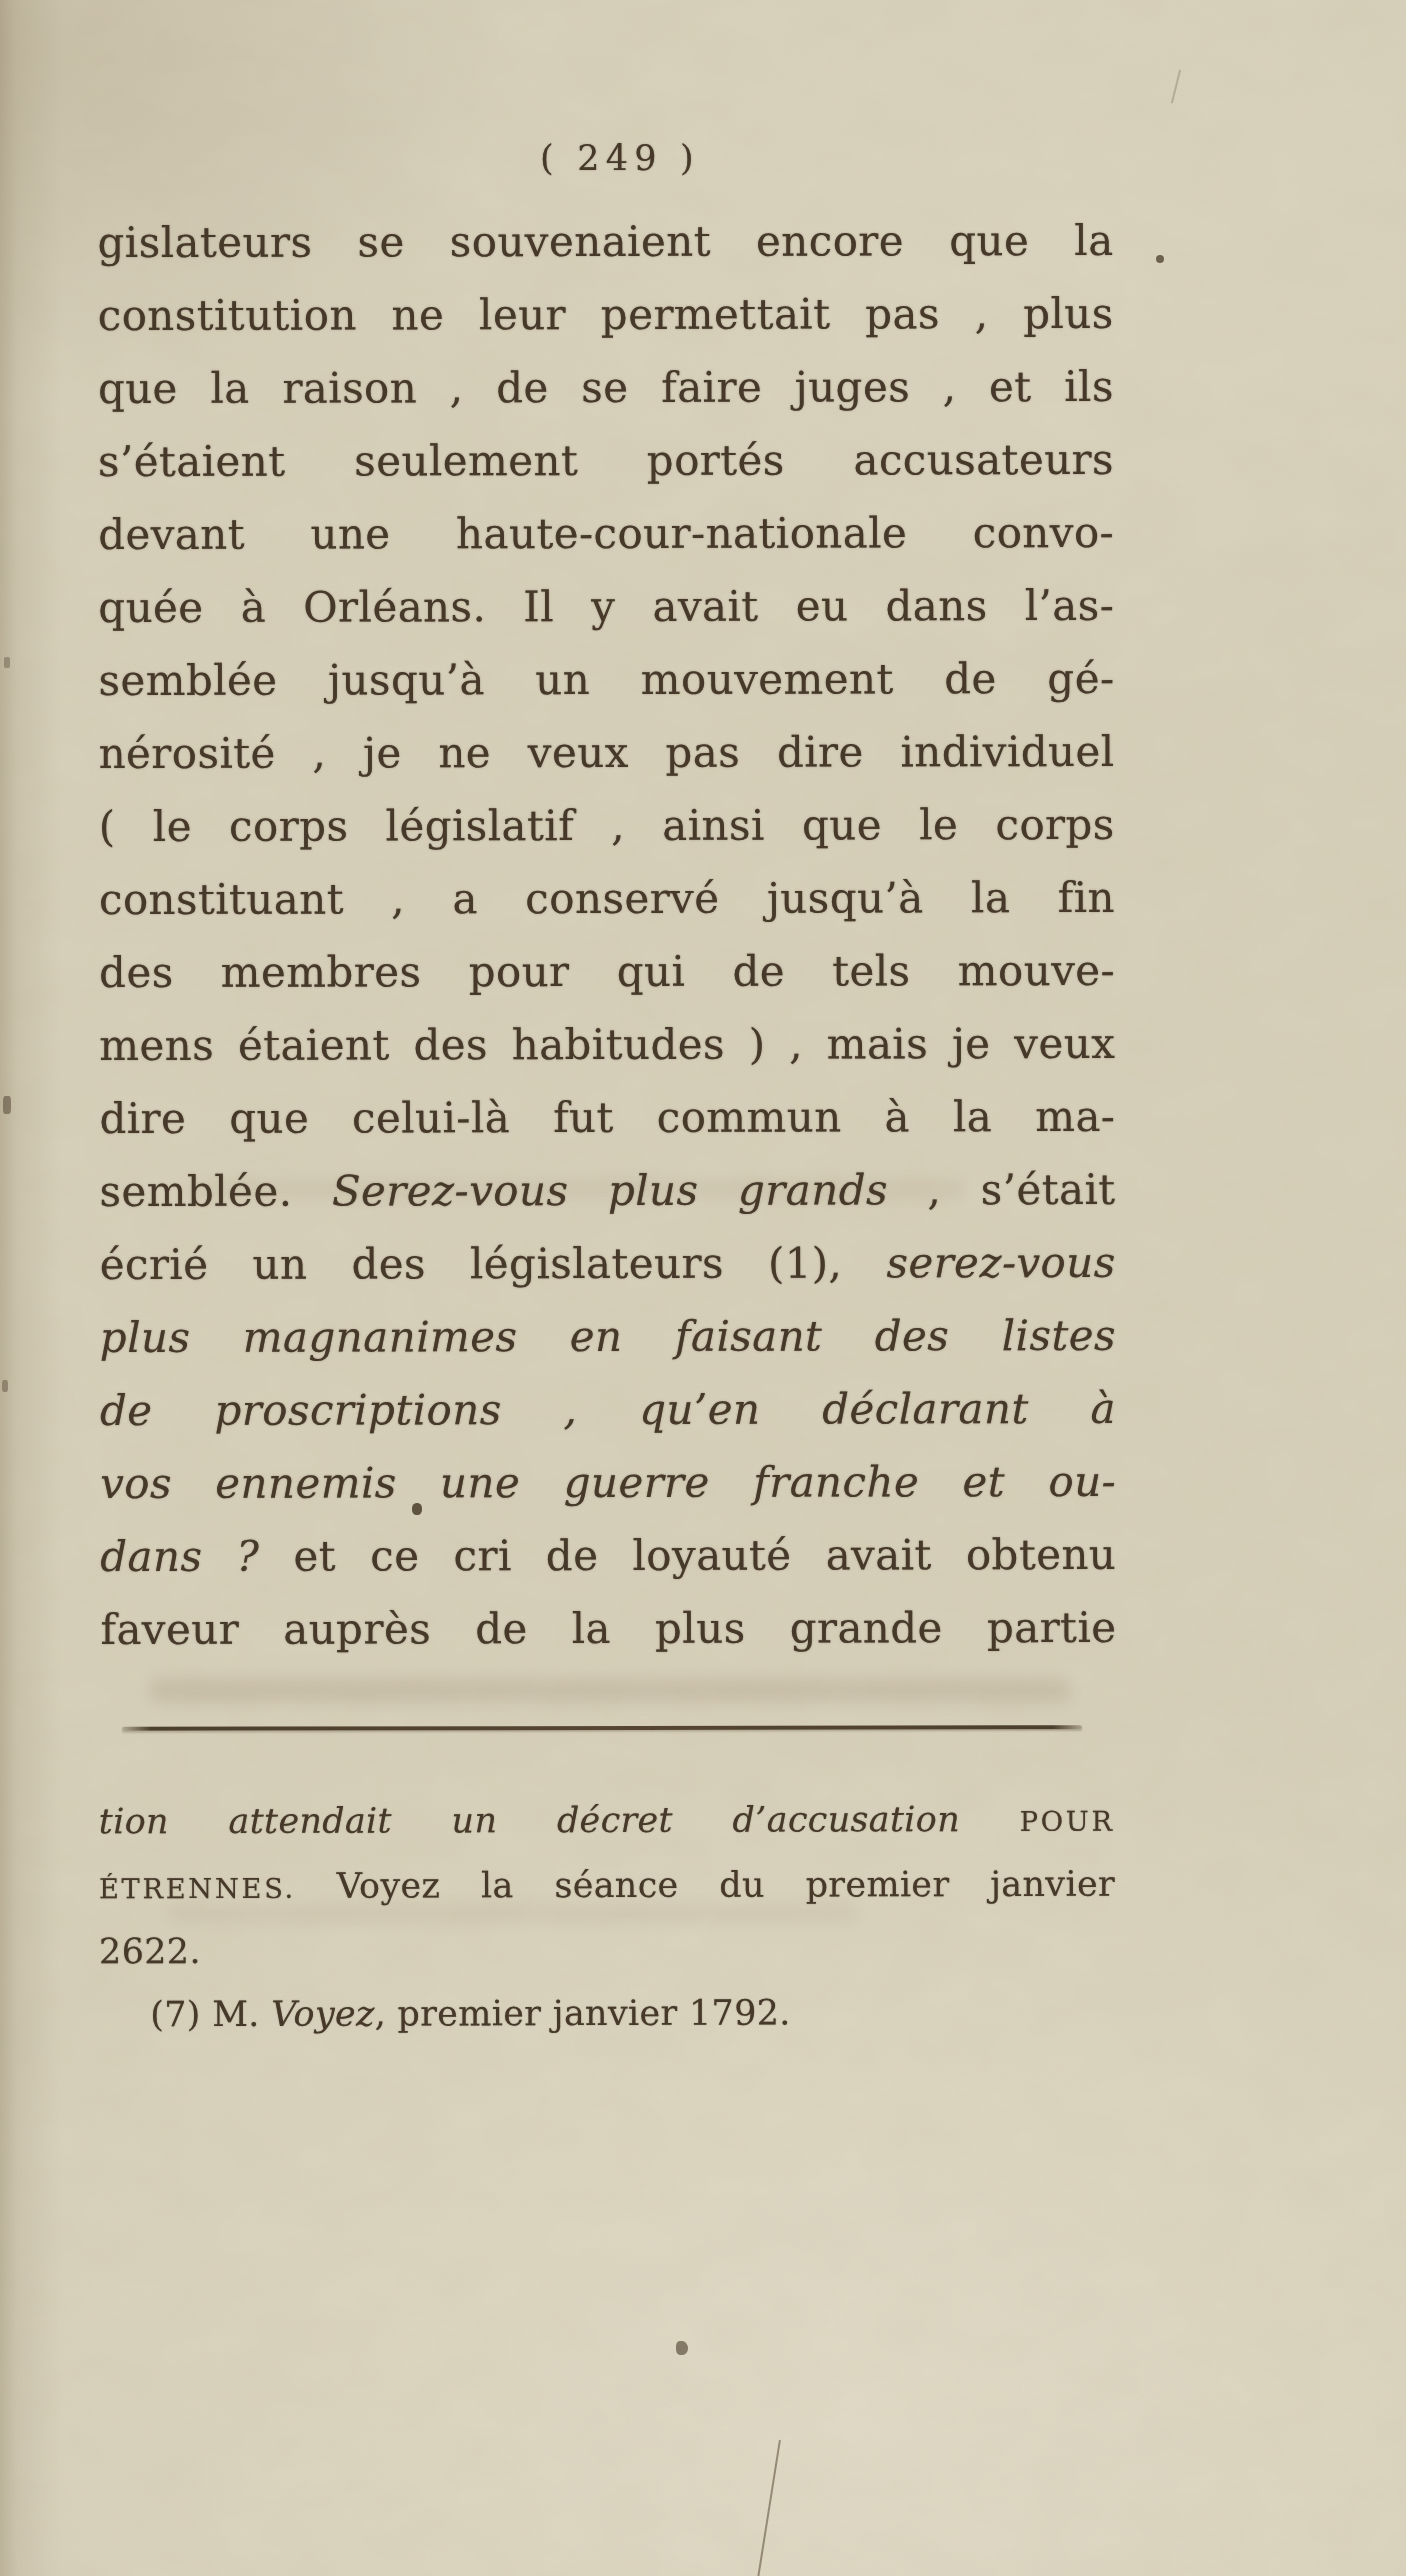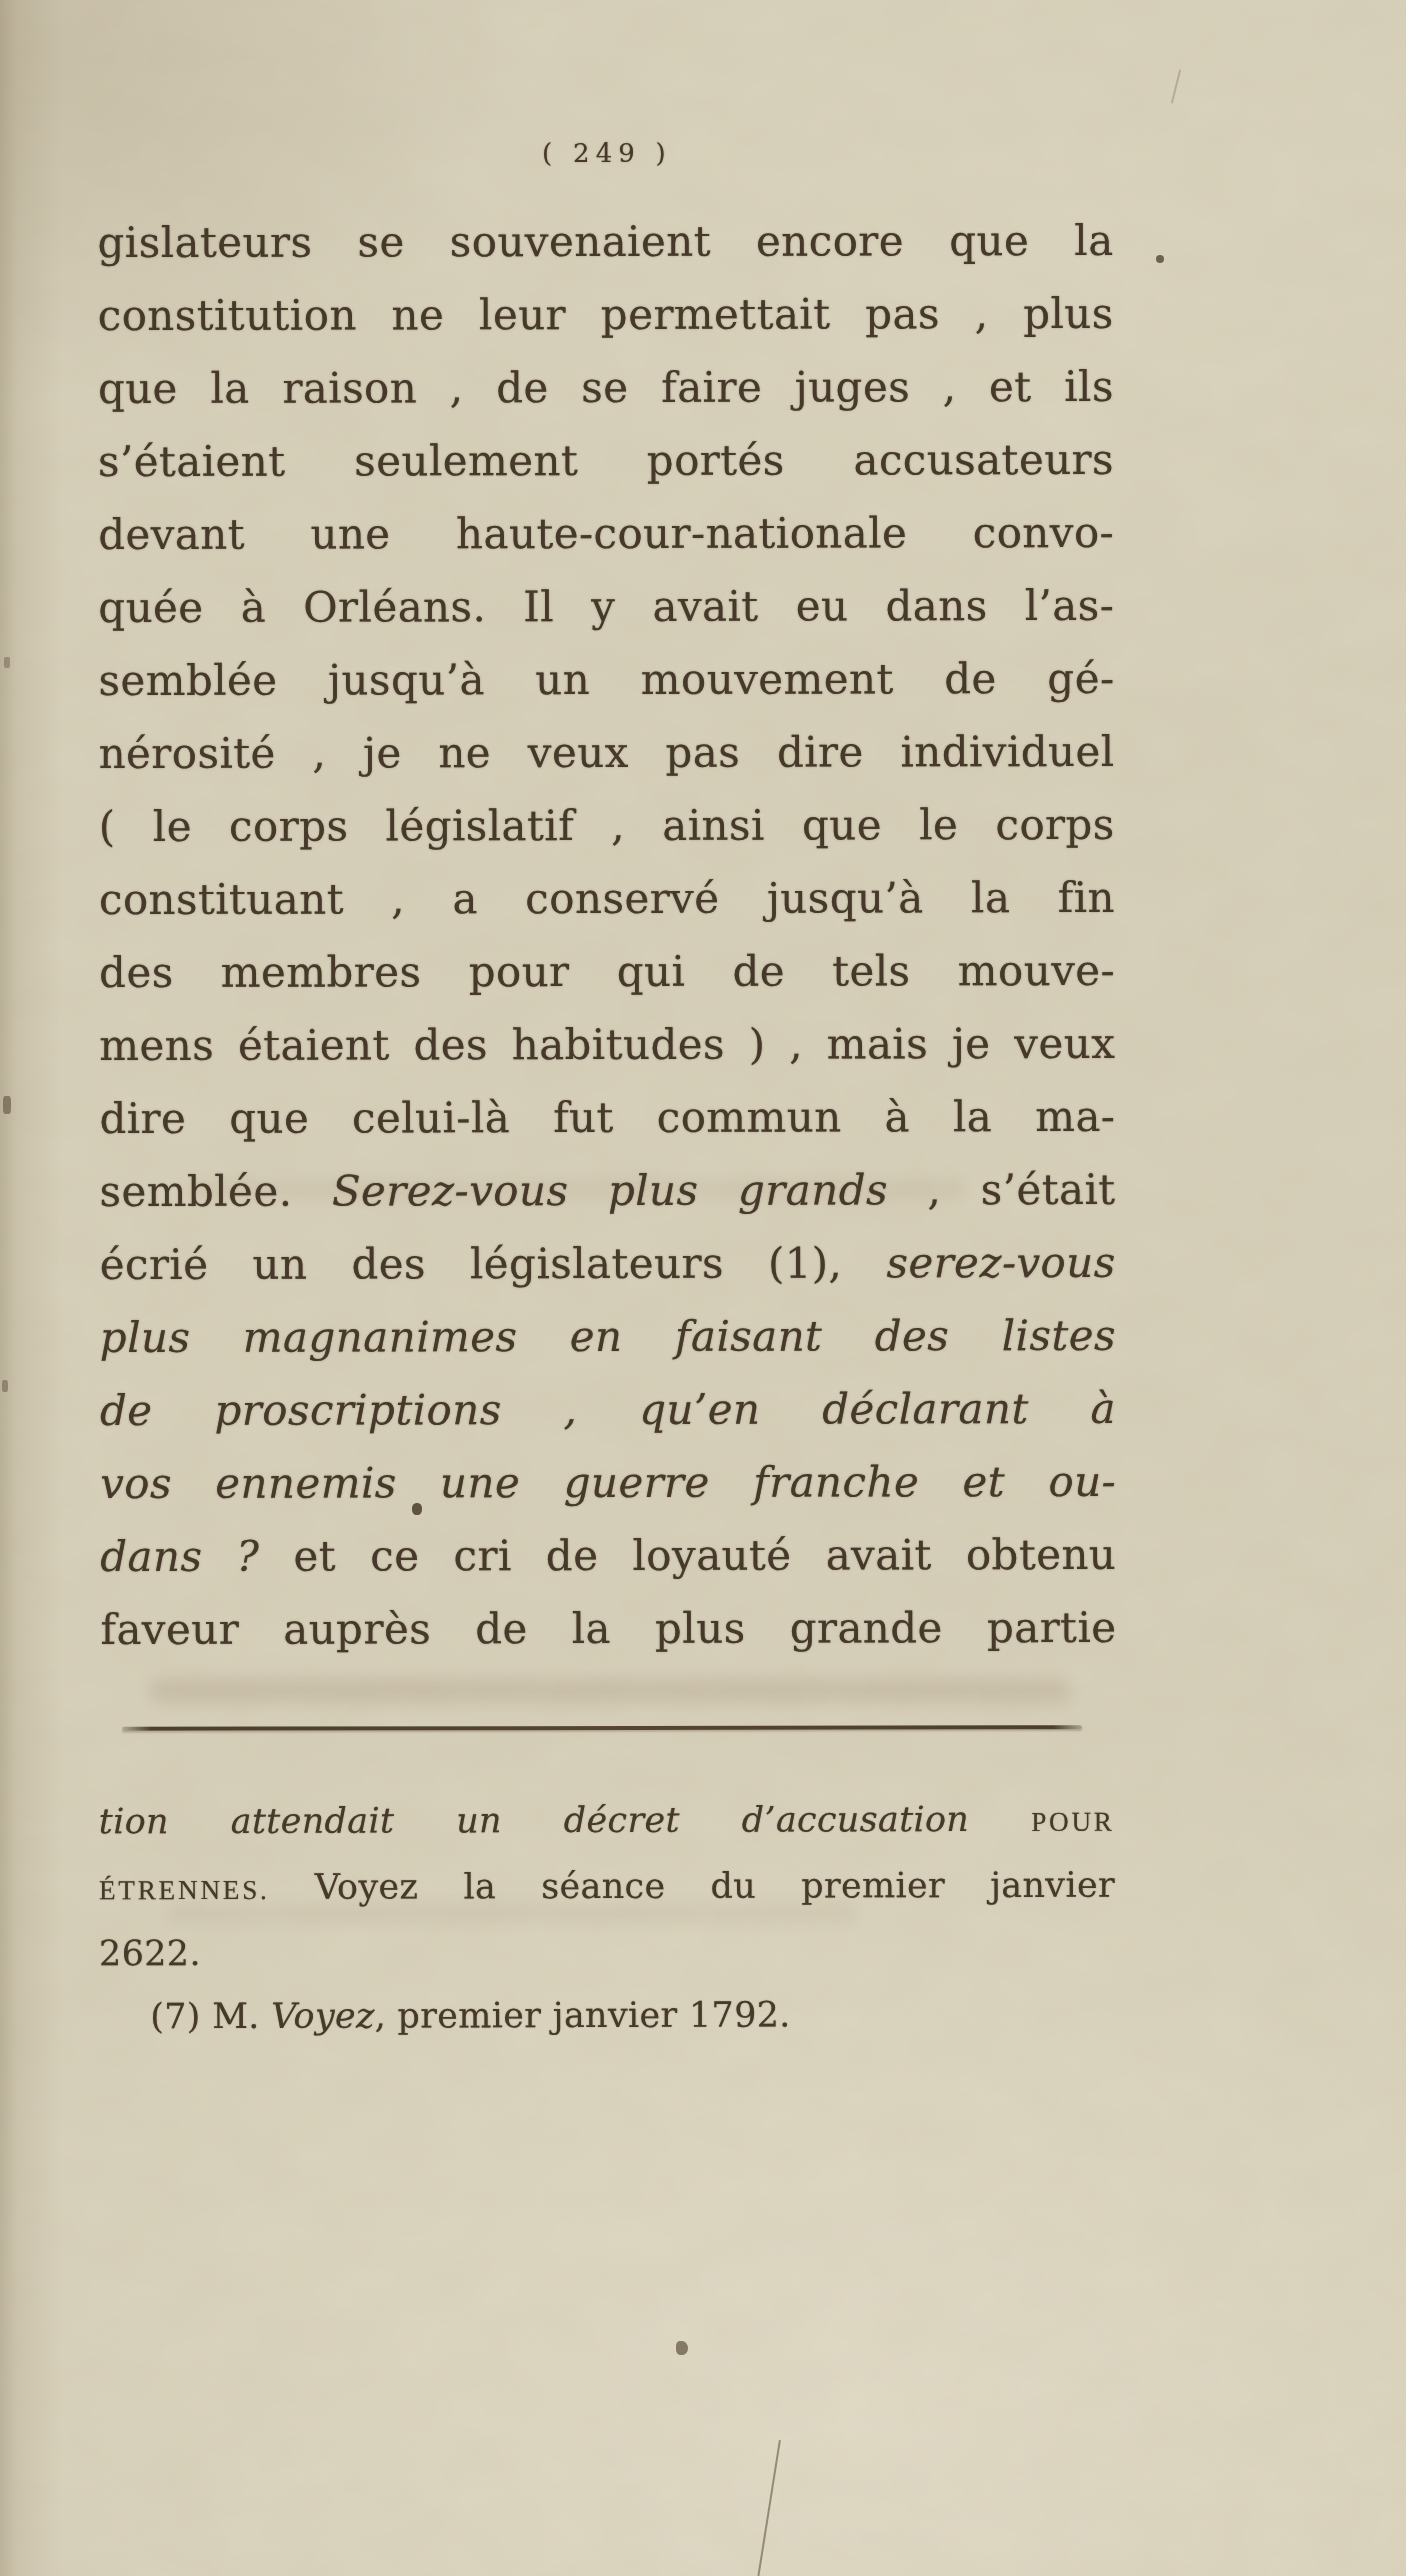--- a/index.html
+++ b/index.html
@@ -9,42 +9,42 @@
     color:#46392a;
     background:
       radial-gradient(1062px 708px at 75% 10%, rgba(255,250,235,0.10), transparent 70%),
       radial-gradient(796px 575px at 2% 2%, rgba(118,99,68,0.16), transparent 60%),
       radial-gradient(1327px 973px at 62% 94%, rgba(238,232,214,0.45), transparent 75%),
       linear-gradient(90deg, rgba(118,102,72,0.30) 0px, rgba(118,102,72,0.12) 17.7px, rgba(118,102,72,0.0) 62px),
       #d8d1bb;
   }
   .grain{position:absolute;left:0;top:0;width:1406px;height:2576px;pointer-events:none;}
   .pagenum{
-    position:absolute;top:138px;left:99px;width:1016px;
-    text-align:center;font-size:26px;letter-spacing:6.2px;
+    position:absolute;top:138px;left:112px;width:1016px;
+    text-align:center;font-size:35px;letter-spacing:6.2px;
     text-shadow:0 0 0.9px rgba(70,57,42,.55),0 0 2.7px rgba(70,57,42,.15);
   }
   .body{
     position:absolute;top:205px;left:99px;width:1016px;
     font-size:42px;line-height:73px;letter-spacing:0.4px;
     transform:rotate(-0.12deg);
     text-shadow:0 0 0.9px rgba(70,57,42,.55),0 0 2.7px rgba(70,57,42,.18);
   }
   .footnote{
     position:absolute;top:1789px;left:99px;width:1016px;
     font-size:35px;line-height:63px;letter-spacing:0.3px;
     transform:rotate(-0.15deg);
     text-shadow:0 0 0.9px rgba(70,57,42,.5),0 0 1.8px rgba(70,57,42,.15);
   }
   .tline{text-align:justify;text-align-last:justify;}
   .tline.nj{text-align-last:left;}
   .tline.ind{padding-left:51px;}
   .seg{}
   .it{font-style:italic;}
-  .sc{font-size:.78em;letter-spacing:2.7px;font-family:Liberation Serif, serif;}
+  .sc{font-size:.78em;letter-spacing:2.7px;}
   .divider{
     position:absolute;top:1726px;left:122px;width:960px;height:4.4px;
     background:linear-gradient(90deg, rgba(76,63,45,.25), #4c3f2d 3%, #554531 50%, #4c3f2d 97%, rgba(76,63,45,.3));
     border-radius:2.7px;transform:rotate(-0.1deg);
     box-shadow:0 1.8px 1.8px rgba(76,63,45,.25);
   }
   .smudge{position:absolute;background:rgba(112,94,66,.12);filter:blur(6.2px);border-radius:8.8px;}
   .smudge.s1{top:1678px;left:150px;width:920px;height:25px;}
   .smudge.s2{top:1179px;left:186px;width:779px;height:19.5px;opacity:.55;}
   .smudge.s3{top:1903px;left:168px;width:690px;height:21px;opacity:.5;}

